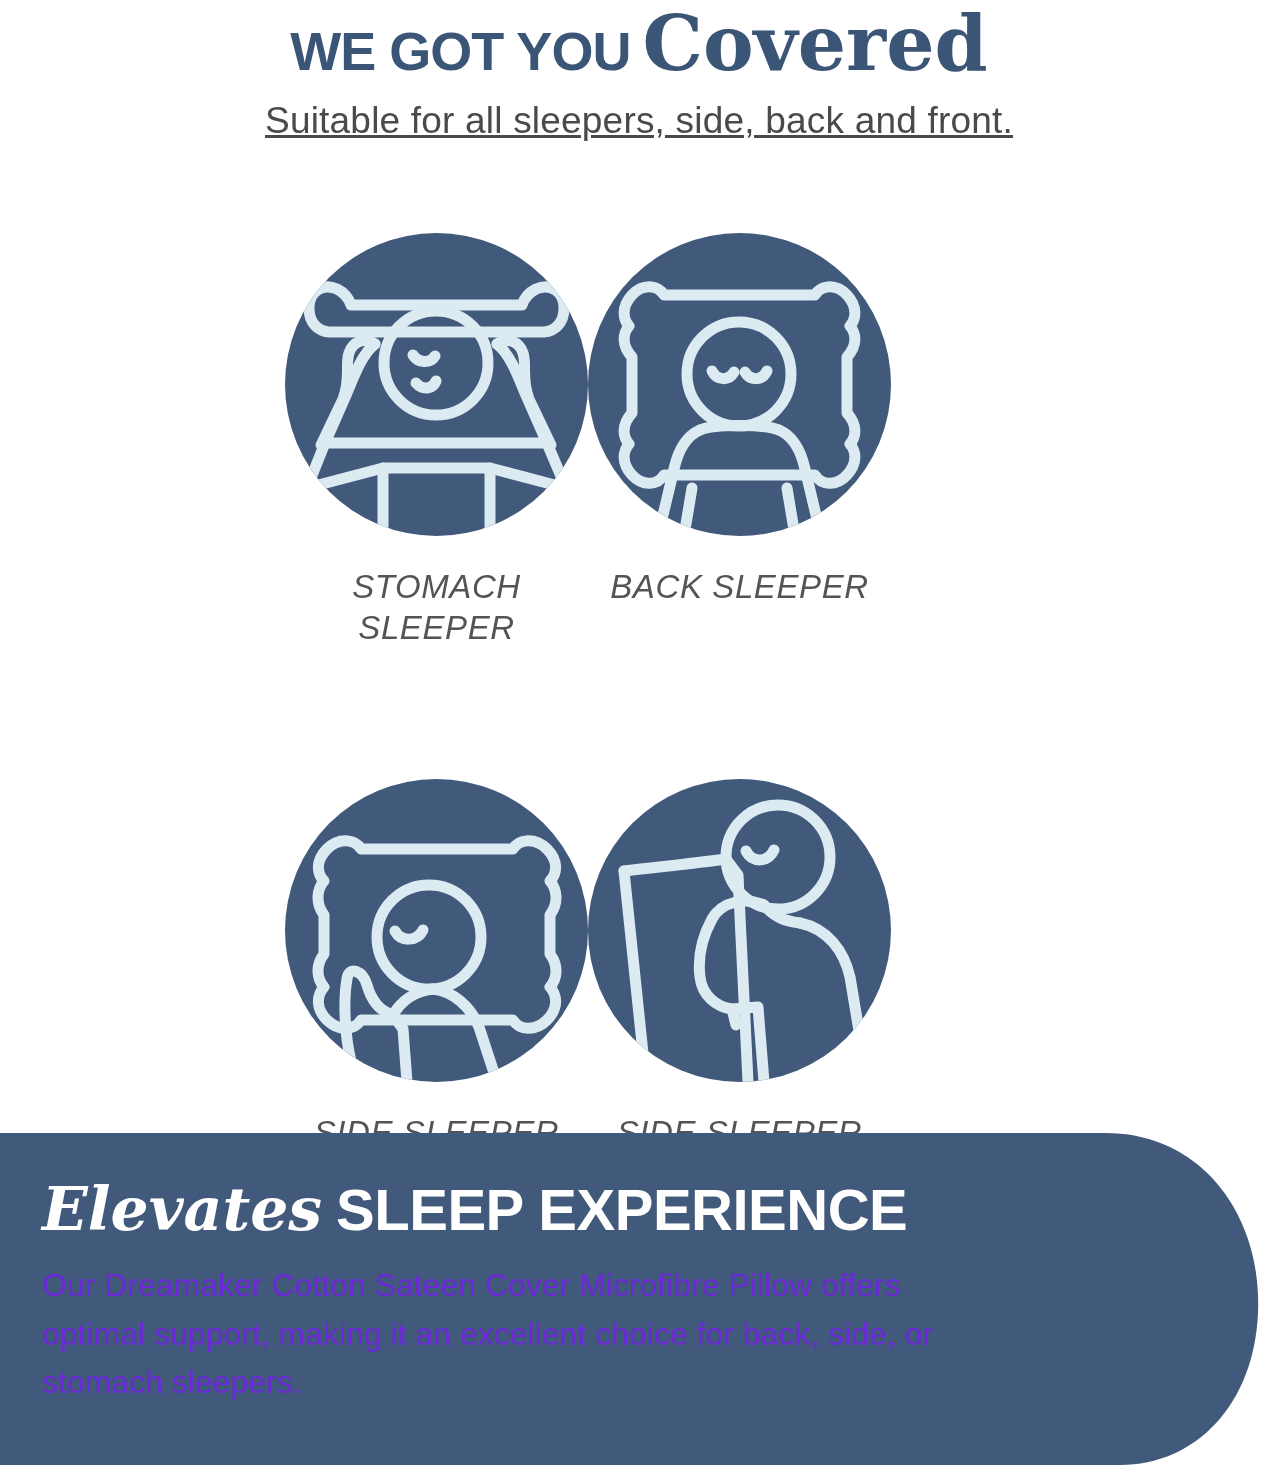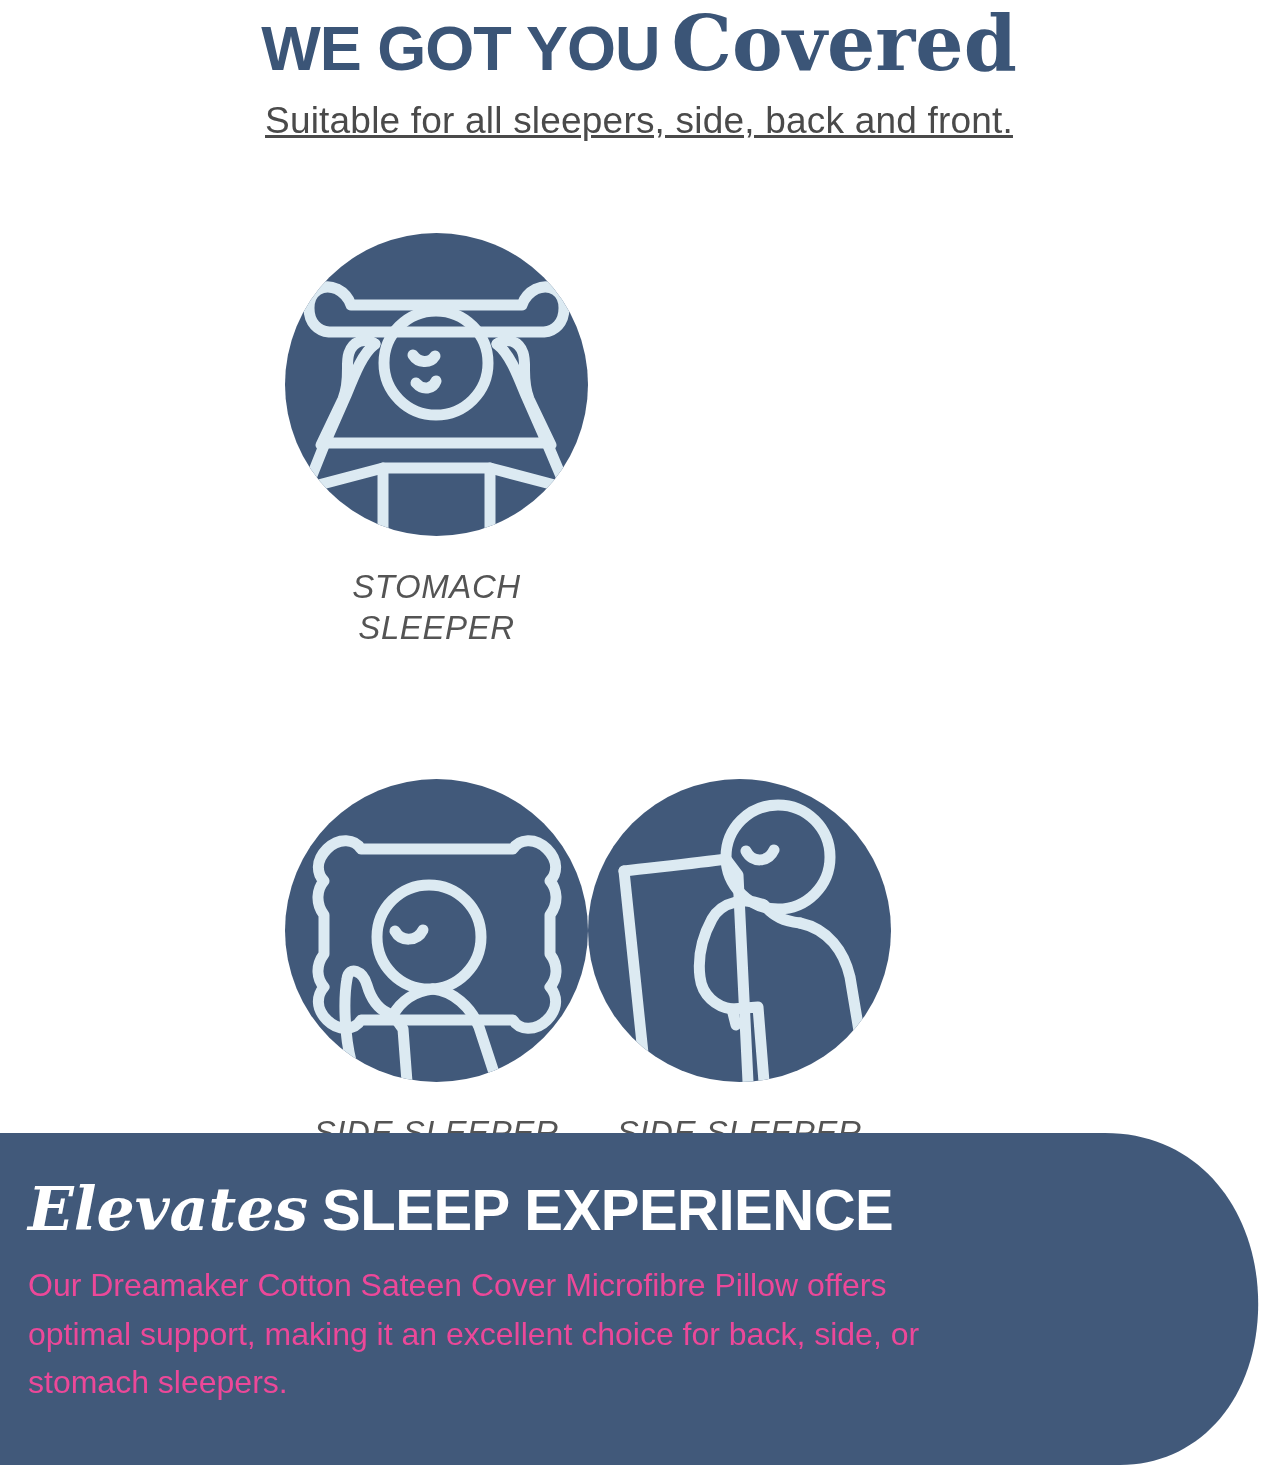--- a/index.html
+++ b/index.html
@@ -27,21 +27,21 @@
   .headline {
     margin: 0;
     padding-top: 6px;
     line-height: 1;
     white-space: nowrap;
     color: #3b5577;
   }
   .headline-strong {
     font-family: "Liberation Sans", sans-serif;
     font-weight: 700;
-    font-size: 63px;
+    font-size: 54px;
     letter-spacing: -1px;
     color: #3b5577;
     vertical-align: baseline;
   }
   .headline-script {
     font-family: "DejaVu Serif", serif;
     font-weight: 700;
     font-size: 76px;
     color: #3b5577;
     margin-left: 12px;
@@ -120,21 +120,21 @@
   }
   .panel-shape {
     position: absolute;
     left: 0;
     top: 0;
     width: 1278px;
     height: 332px;
   }
   .panel-content {
     position: absolute;
-    left: 28px;
+    left: 42px;
     top: 46px;
     width: 930px;
   }
   .panel-title {
     margin: 0;
     line-height: 1;
     white-space: nowrap;
   }
   .panel-title-script {
     font-family: "DejaVu Serif", serif;
@@ -153,21 +153,21 @@
     margin-left: 14px;
     vertical-align: baseline;
   }
   .panel-body {
     margin: 0;
     padding-top: 22px;
     font-family: "Liberation Sans", sans-serif;
     font-weight: 400;
     font-size: 32px;
     line-height: 1.52;
-    color: #ec4899;
+    color: #6d28d9;
     max-width: 930px;
   }
 </style>
 </head>
 <body>
 
 <div class="header">
   <h1 class="headline">
     <span class="headline-strong">WE GOT YOU</span><span class="headline-script">Covered</span>
   </h1>
@@ -204,20 +204,57 @@
             <path d="M262 210 L281 255 L281 303"></path>
             <path d="M98 235 L98 303"></path>
             <path d="M205 235 L205 303"></path>
             <path d="M22 255 L98 235 L205 235 L281 255"></path>
           </g>
         </svg>
       </div>
       <div class="cell-label">STOMACH SLEEPER</div>
     </div>
 
+    <div class="cell right">
+      <div class="circle">
+        <svg viewBox="0 0 303 303" xmlns="http://www.w3.org/2000/svg">
+          <g fill="none" stroke="#dceaf2" stroke-width="11" stroke-linejoin="round" stroke-linecap="round">
+
+            <path d="M44 62 C55 50 70 52 76 62
+                     L227 62 C233 52 248 50 259 62
+                     C270 74 268 86 262 93
+                     C268 100 270 112 259 124
+                     L259 180
+                     C270 192 268 204 262 211
+                     C268 218 270 230 259 242
+                     C248 254 233 252 227 242
+                     L76 242 C70 252 55 254 44 242
+                     C33 230 35 218 41 211
+                     C35 204 33 192 44 180
+                     L44 124
+                     C33 112 35 100 41 93
+                     C35 86 33 74 44 62 Z"></path>
+
+            <circle cx="151" cy="141" r="52"></circle>
+
+            <path d="M124 138 C129 148 141 148 146 139"></path>
+
+            <path d="M157 139 C162 148 174 148 179 138"></path>
+
+            <path d="M112 197 C98 203 90 218 86 236 L70 303"></path>
+            <path d="M191 197 C205 203 213 218 217 236 L233 303"></path>
+            <path d="M112 197 C126 191 177 191 191 197"></path>
+
+            <path d="M104 255 L96 303"></path>
+            <path d="M199 255 L207 303"></path>
+          </g>
+        </svg>
+      </div>
+      <div class="cell-label">BACK SLEEPER</div>
+    </div>
 
   </div>
 
   <div class="grid-row row2">
 
     <div class="cell">
       <div class="circle">
         <svg viewBox="0 0 303 303" xmlns="http://www.w3.org/2000/svg">
           <g fill="none" stroke="#dceaf2" stroke-width="11" stroke-linejoin="round" stroke-linecap="round">
 

